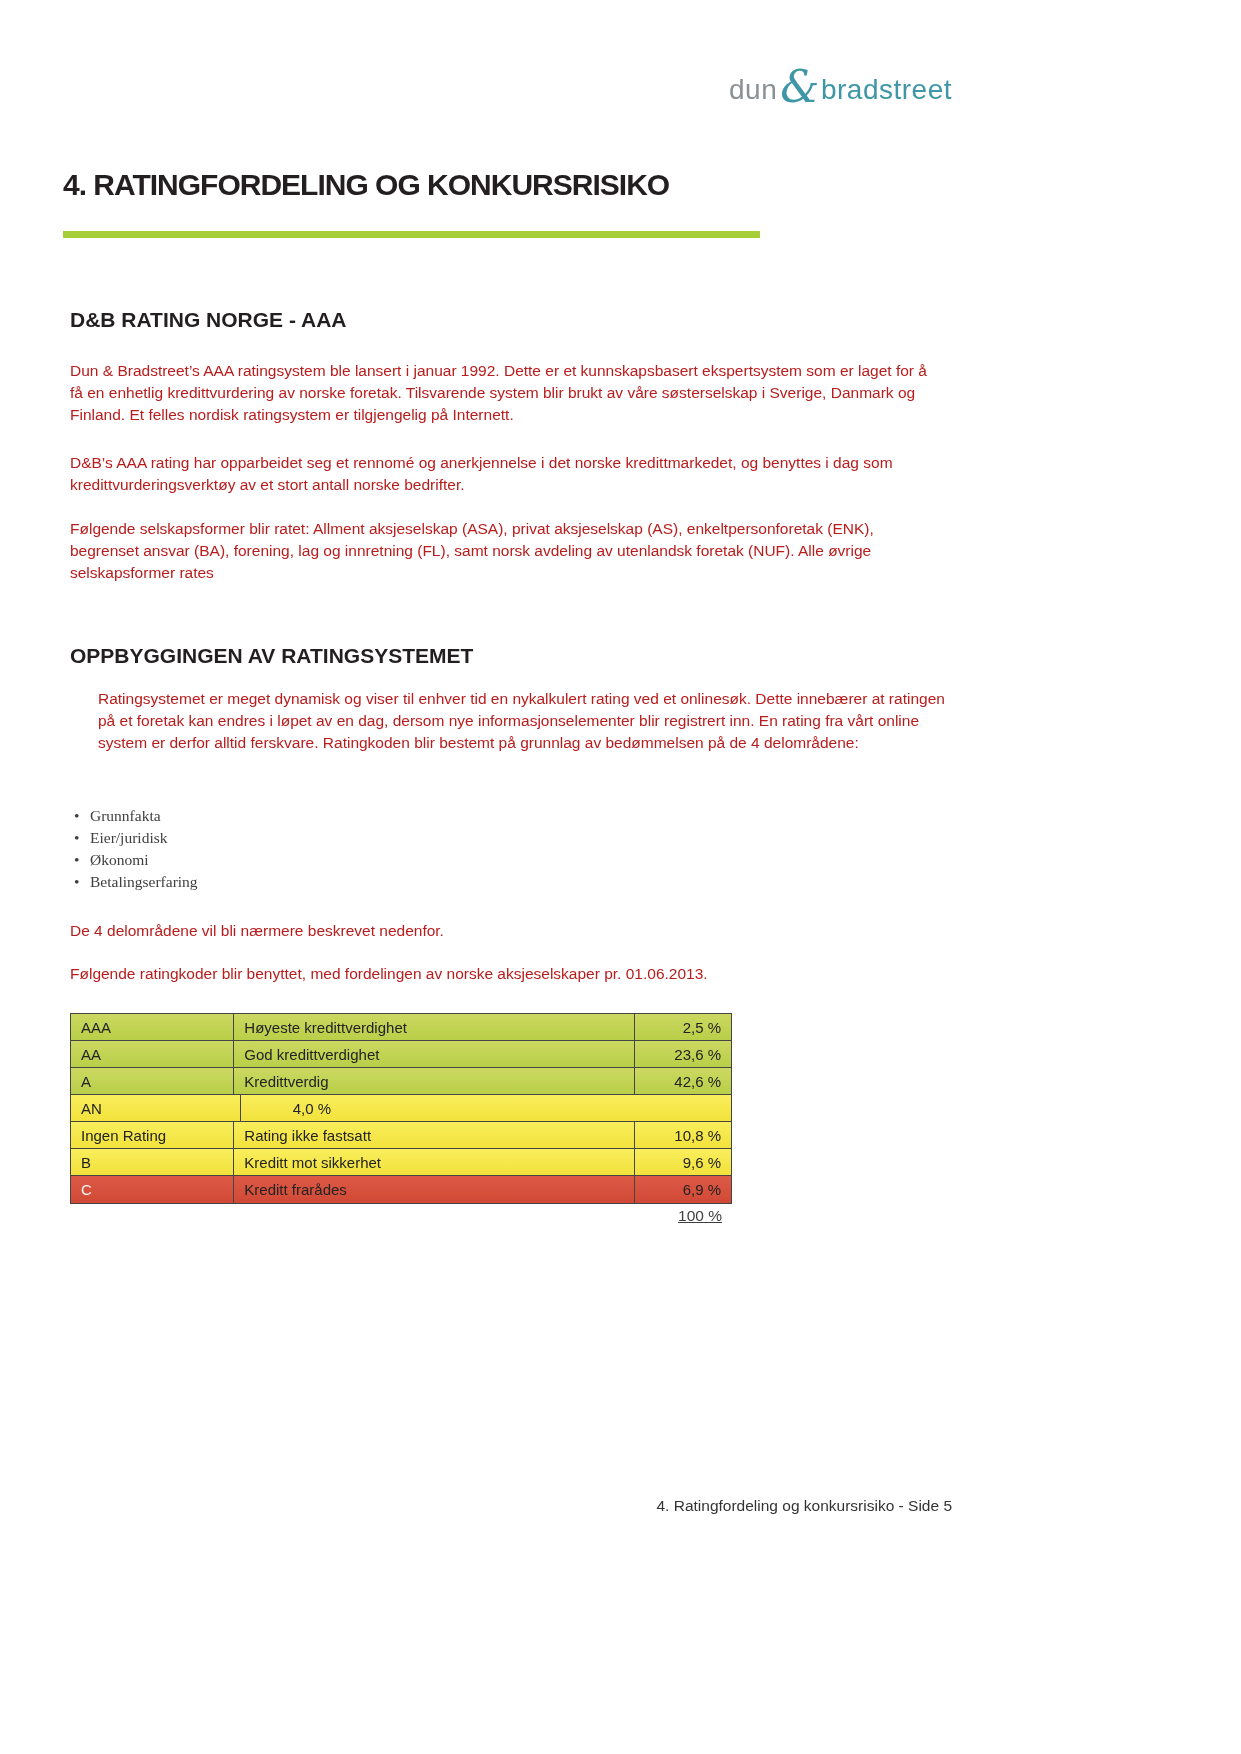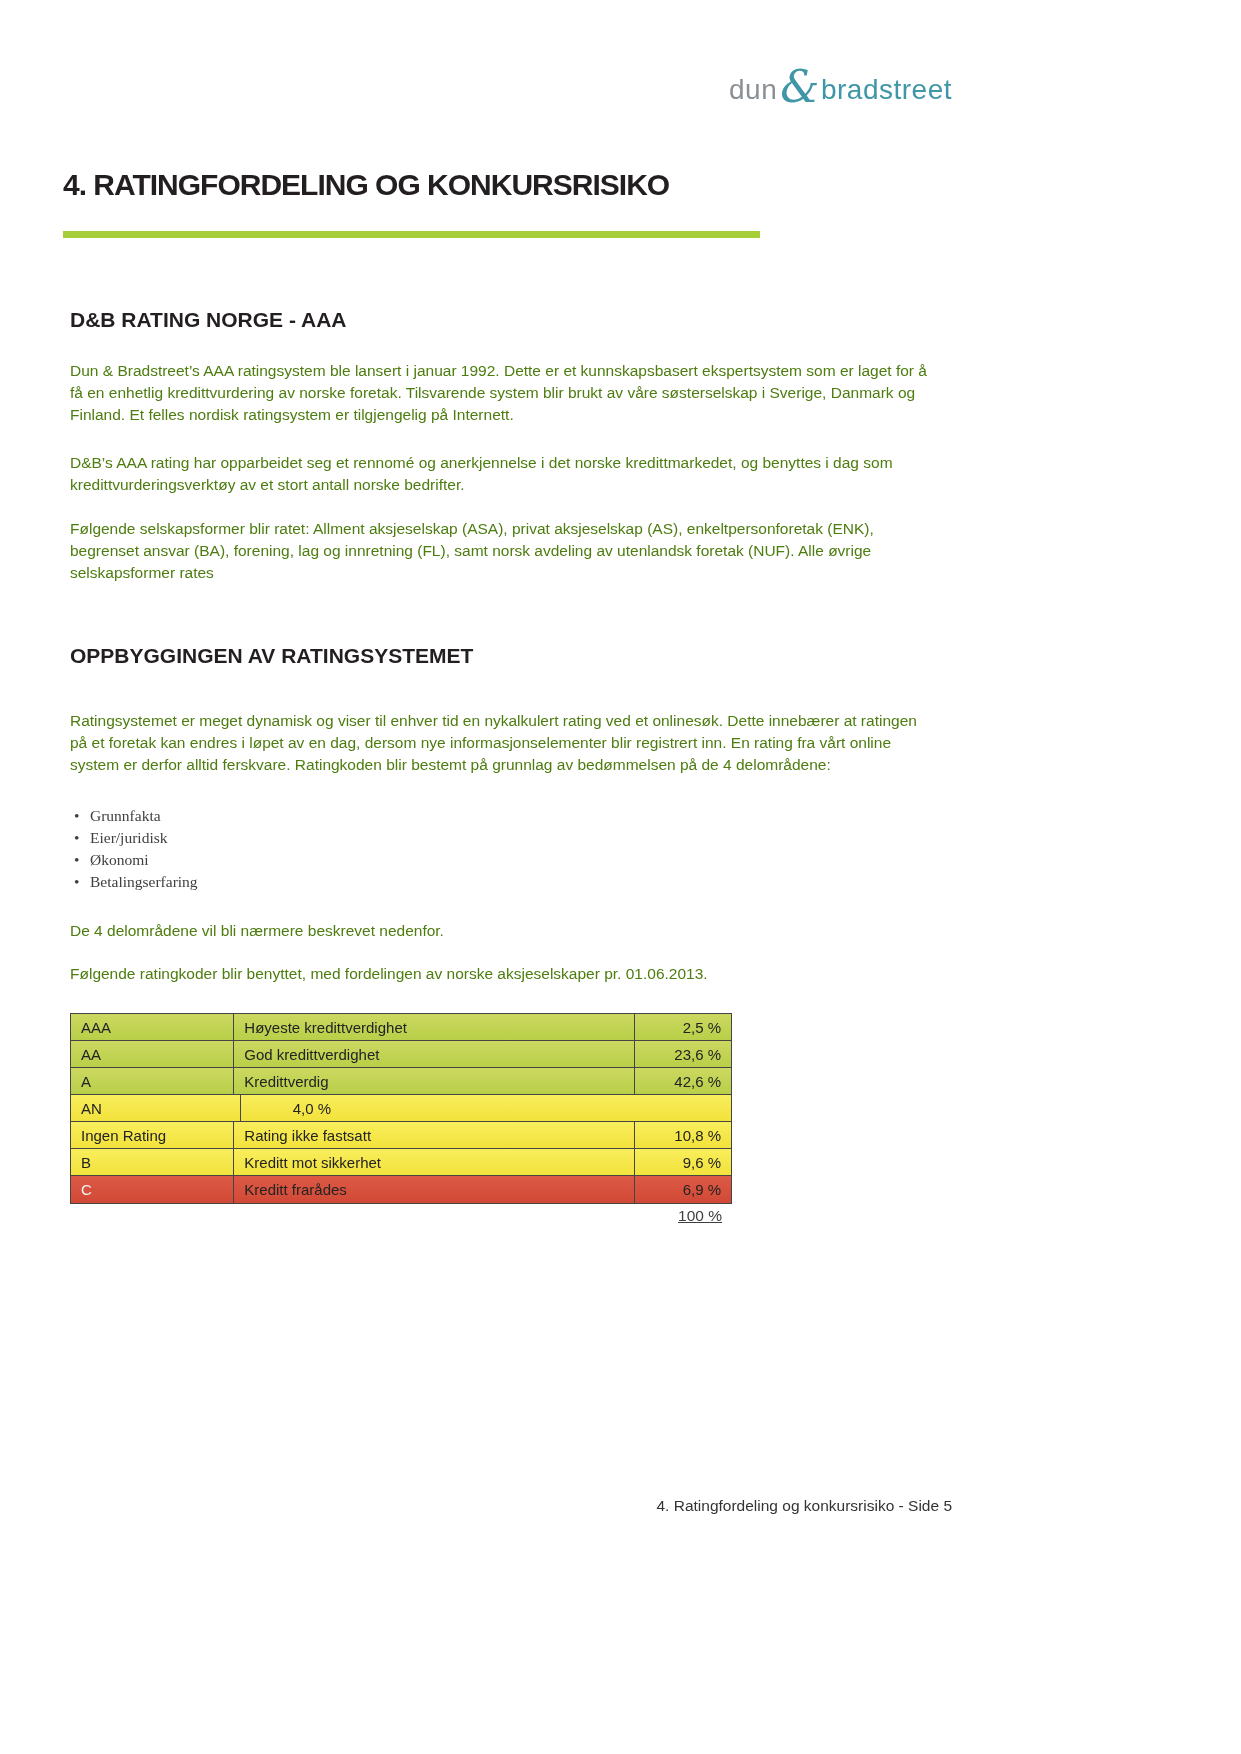--- a/index.html
+++ b/index.html
@@ -53,26 +53,26 @@
     white-space:nowrap;
   }
   .sec1-heading { top:308px; }
   .sec2-heading { top:644px; }
 
   
   .para {
     position:absolute; left:70px;
     width:868px;
     font-size:15.5px; line-height:22px;
-    color:#4d7c0f;
+    color:#b91c1c;
   }
   .p-s1-1 { top:360px; }
   .p-s1-2 { top:452px; }
   .p-s1-3 { top:518px; }
-  .p-s2-1 { top:710px; }
+  .p-s2-1 { top:688px;margin-left:28px; }
   .p-s2-2 { top:920px; }
   .p-s2-3 { top:963px; }
 
   
   .bullets {
     position:absolute; left:74px; top:805px;
     list-style:none;
     font-size:15.5px; line-height:22px;
     color:#3f3f3f;
   }

